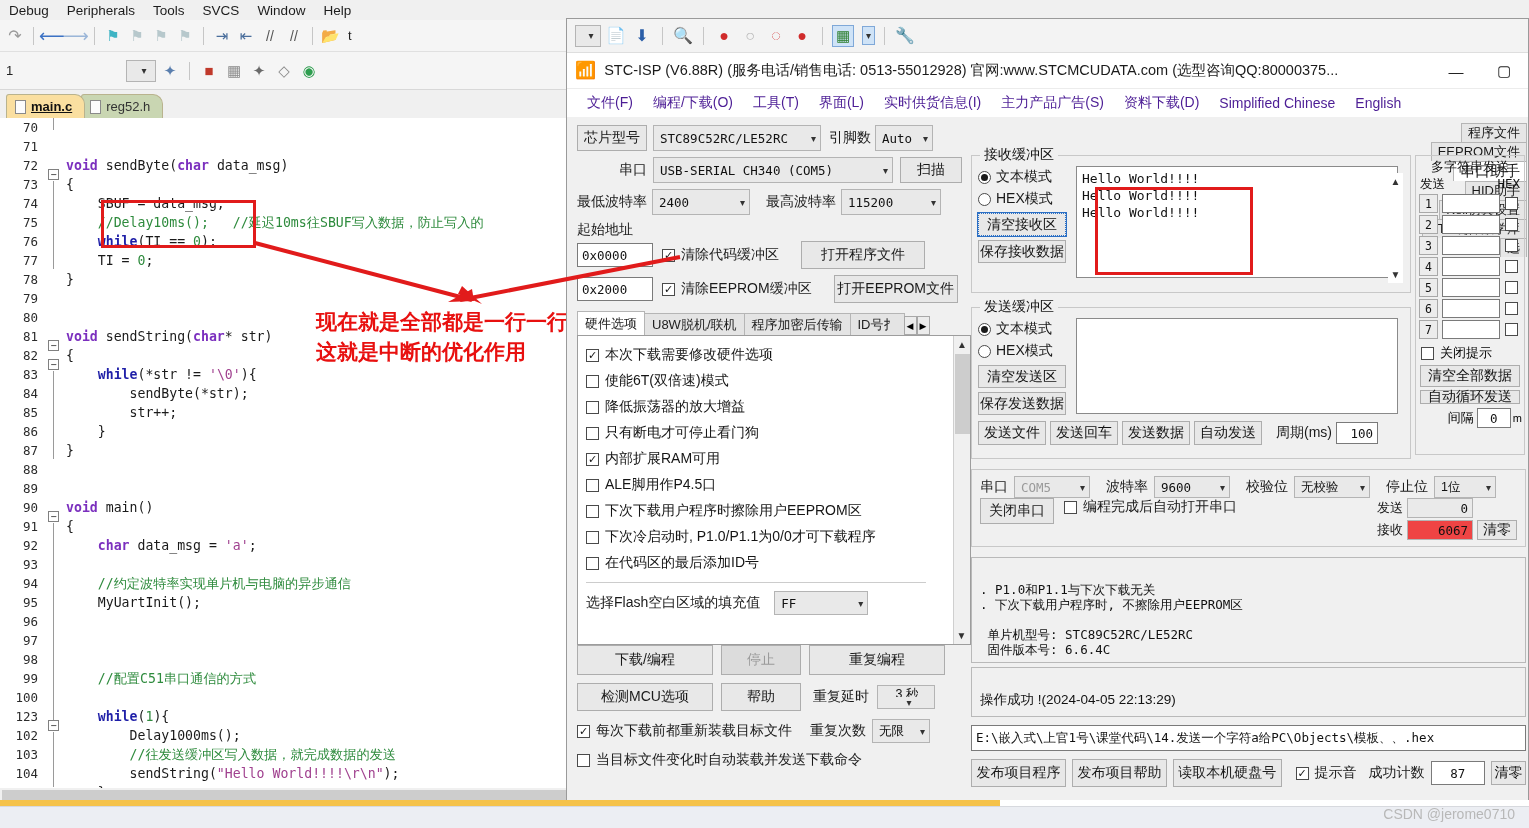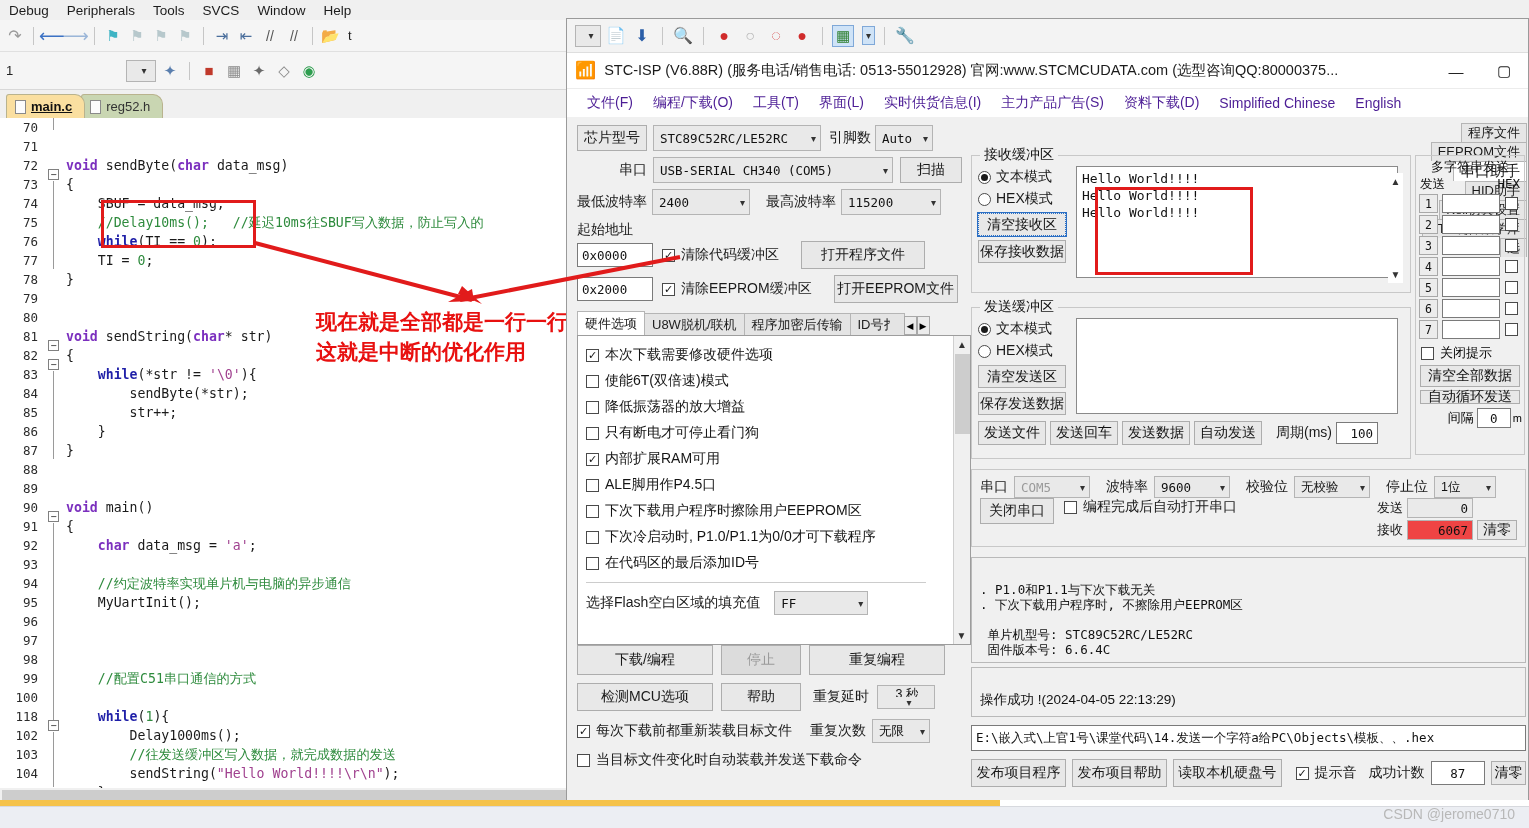--- a/index.html
+++ b/index.html
@@ -263,21 +263,21 @@
           <div class="gnum">91</div>
           <div class="gnum">92</div>
           <div class="gnum">93</div>
           <div class="gnum">94</div>
           <div class="gnum">95</div>
           <div class="gnum">96</div>
           <div class="gnum">97</div>
           <div class="gnum">98</div>
           <div class="gnum">99</div>
           <div class="gnum">100</div>
-          <div class="gnum">118</div>
+          <div class="gnum">123</div>
           <div class="gnum">102</div>
           <div class="gnum">103</div>
           <div class="gnum">104</div>
           <div class="gnum">105</div>
         </div>
       <div class="foldcol">
         <div class="vbar" style="top:0px;height:12px;"></div>
         <div class="fold" style="top:51px;">−</div>
         <div class="vbar" style="top:63px;height:88px;"></div>
         <div class="fold" style="top:222px;">−</div>

